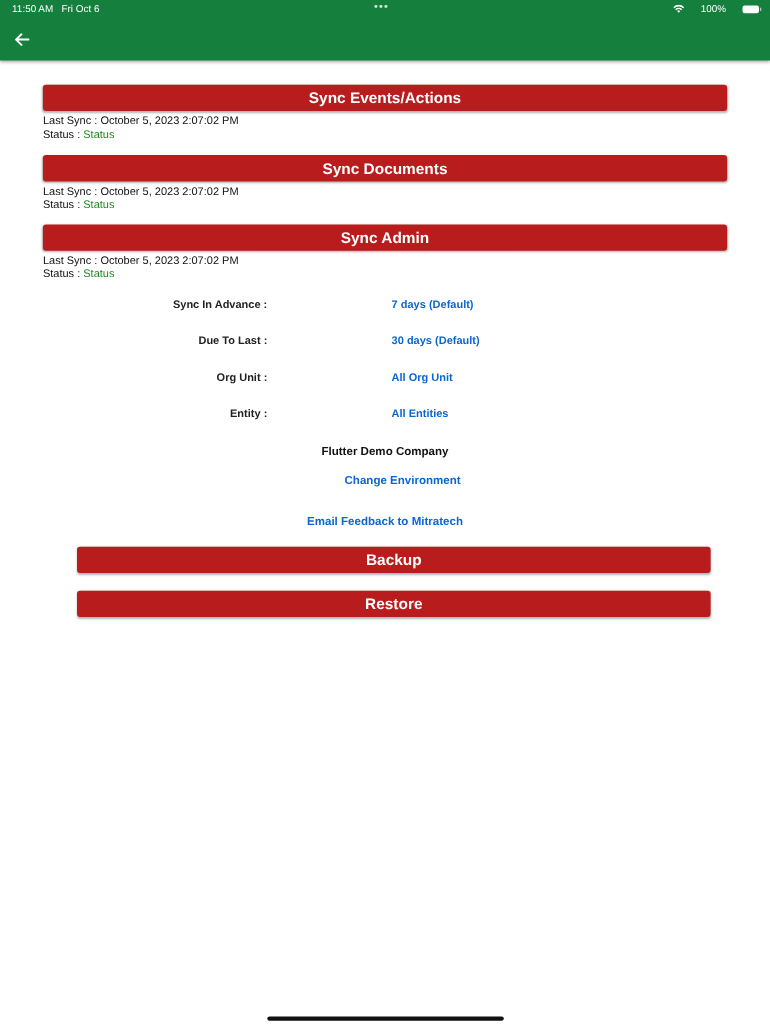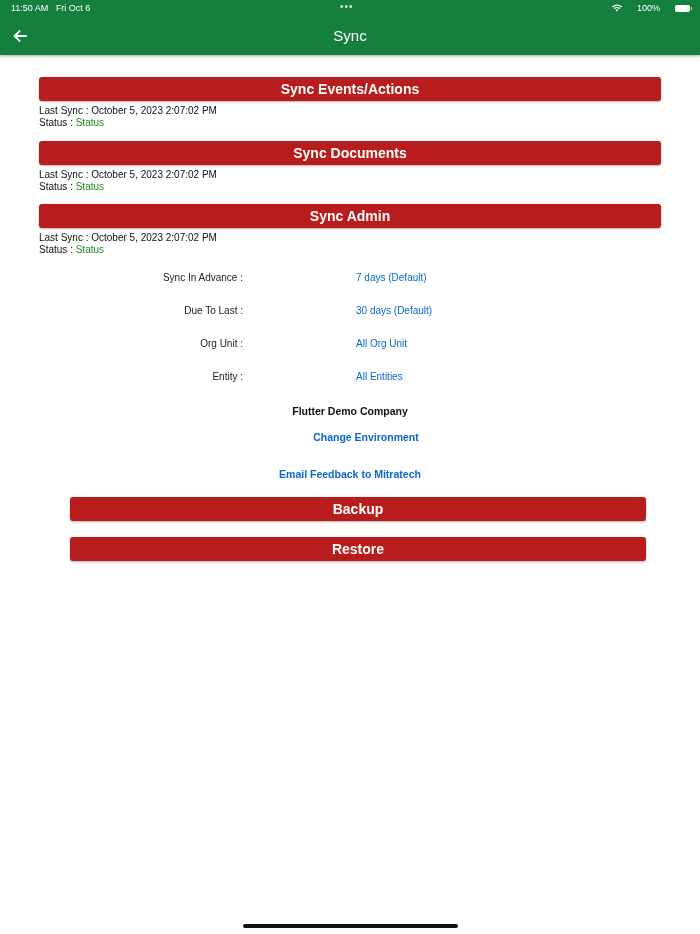--- a/index.html
+++ b/index.html
@@ -18,21 +18,21 @@
   .back-btn { position: absolute; left: 10px; top: 27px; width: 20px; height: 18px; display: flex; align-items: center; justify-content: center; cursor: pointer; }
   .page-title { position: absolute; left: 0; top: 27px; width: 700px; text-align: center; color: #fff; font-size: 15px; line-height: 18px; }
 
   .primary-btn { position: absolute; height: 24px; background: #b91c1c; color: #fff; border-radius: 3px; box-shadow: 0 1px 2px rgba(0,0,0,0.3); font-weight: bold; font-size: 14px; display: flex; align-items: center; justify-content: center; cursor: pointer; }
   .wide-btn { left: 39px; width: 622px; }
   .narrow-btn { left: 70px; width: 576px; }
 
   .info { position: absolute; left: 39px; font-size: 10px; line-height: 12px; color: #111; }
   .status-val { color: #1f8a1f; }
 
-  .setting-row { position: absolute; left: 0; width: 596px; height: 14px; font-size: 10px; }
+  .setting-row { position: absolute; left: 0; width: 596px; height: 14px; font-size: 10px; font-weight: bold; }
   .setting-label { position: absolute; right: 353px; color: #222; white-space: nowrap; }
   .setting-value { position: absolute; left: 356px; color: #0a66d0; white-space: nowrap; cursor: pointer; }
 
   .center-text { position: absolute; left: 0; width: 700px; text-align: center; font-size: 10.5px; font-weight: bold; }
   .company { color: #111; }
   .link { color: #0a66d0; cursor: pointer; }
 
   .home-indicator { position: absolute; left: 243px; top: 924px; width: 215px; height: 4px; border-radius: 2px; background: #111; }
 </style>
 </head>
@@ -51,21 +51,20 @@
       <span>100%</span>
       <span class="battery"></span>
     </span>
   </div>
 
   <div class="back-btn">
     <svg width="14" height="12" viewBox="0 0 14 12">
       <path d="M13 6 H2 M6.5 1.2 L1.6 6 L6.5 10.8" stroke="#fff" stroke-width="1.8" fill="none" stroke-linecap="round" stroke-linejoin="round"></path>
     </svg>
   </div>
-  <div class="page-title">Sync</div>
 </div>
 
 <div class="primary-btn wide-btn" style="top:77px;">Sync Events/Actions</div>
 <div class="info" style="top:105px;">
   <div><span>Last Sync : </span><span>October 5, 2023 2:07:02 PM</span></div>
   <div><span>Status : </span><span class="status-val">Status</span></div>
 </div>
 
 <div class="primary-btn wide-btn" style="top:141px;">Sync Documents</div>
 <div class="info" style="top:169px;">

